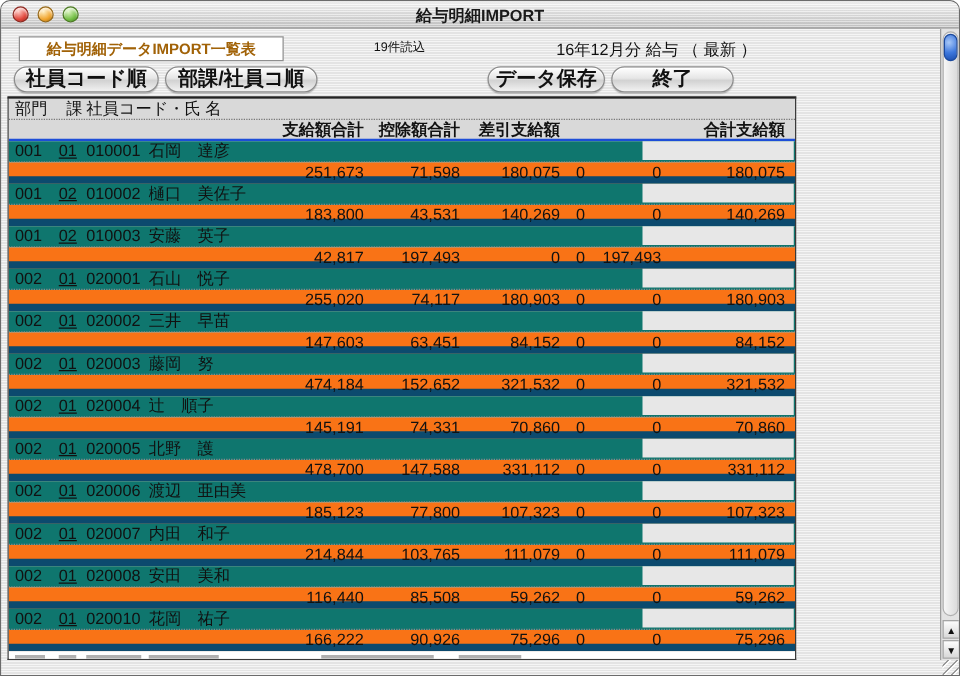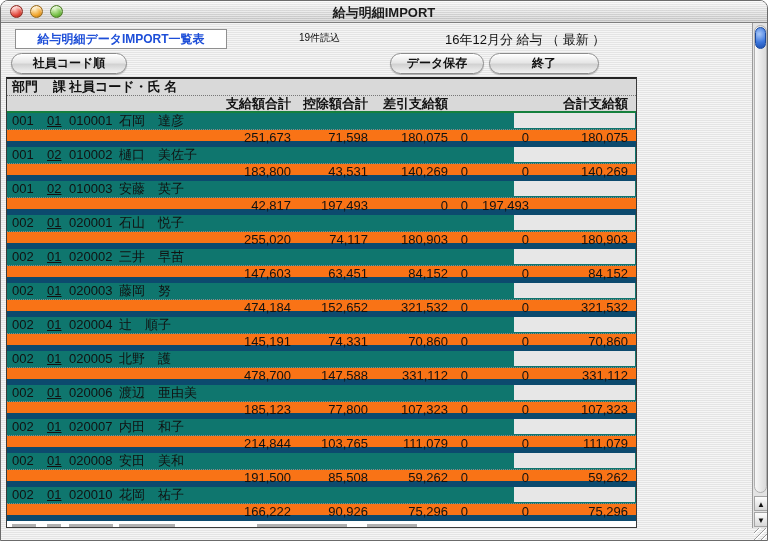--- a/index.html
+++ b/index.html
@@ -39,36 +39,36 @@
     background:#fff; border:1px solid #8f8f8f;
     text-align:center; line-height:18px; font-size:12px; font-weight:bold;
   }
   .count  { position:absolute; left:298px; top:8px; font-size:10px; color:#111; }
   .period { position:absolute; left:444px; top:8px; font-size:13px; color:#111; }
   .aqua-btn {
     position:absolute; top:30px; height:21px;
     border:1px solid #8c8c8c; border-radius:11px;
     background:linear-gradient(180deg,#ffffff,#e6e6e6 45%,#d2d2d2 55%,#f2f2f2);
     box-shadow:0 1px 1px rgba(0,0,0,.25), inset 0 1px 0 #fff;
-    font-size:12px; font-weight:bold; color:#111; text-align:center; line-height:19px;
+    font-size:16px; font-weight:bold; color:#111; text-align:center; line-height:19px;
     font-family:"Liberation Sans","DejaVu Sans",sans-serif; cursor:default;
   }
   #btn-sort-code { left:10px;  width:116px; }
   #btn-sort-dept { left:131px; width:122px; }
   #btn-save      { left:389px; width:94px;  }
-  #btn-quit      { left:488px; width:110px;  }
+  #btn-quit      { left:488px; width:98px;  }
   
   .table {
     position:absolute; left:5px; top:54px; width:631px; height:451px;
     background:#fff; border:1px solid #3a3a3a; border-top:2px solid #222;
     overflow:hidden; font-size:13px; color:#111;
   }
   .hrow { position:relative; width:100%; height:17px; background:#d9d9d9; line-height:16px; }
-  .hrow1 { border-bottom:1px dotted #777; font-weight:bold; }
-  .hrow2 { border-bottom:2px solid #15803d; font-weight:bold; }
+  .hrow1 { border-bottom:1px dotted #777; font-weight:normal; }
+  .hrow2 { border-bottom:2px solid #1d4ed8; font-weight:bold; }
   .hrow1 .h-dept { position:absolute; left:5px; }
   .hrow1 .h-sec  { position:absolute; left:46px; }
   .hrow1 .h-code { position:absolute; left:62px; }
   .numgrid {
     display:grid; height:100%; padding-right:5px;
     grid-template-columns:284px 77px 80px 20px 61px 99px;
   }
   .numgrid span { text-align:right; line-height:16px; }
   .emp-name-row {
     position:relative; width:100%; height:17px; line-height:16px;
@@ -124,26 +124,27 @@
       <span class="light red"></span>
       <span class="light yellow"></span>
       <span class="light green"></span>
     </div>
     <div class="title">給与明細IMPORT</div>
   </div>
 
   <div class="content">
 
     <div class="badge">
-      <span style="color: #1d4ed8;">給与明細データIMPORT一覧表</span>
+      <span style="color: #a16207;">給与明細データIMPORT一覧表</span>
     </div>
     <span class="count">19件読込</span>
     <span class="period">16年12月分 給与 （ 最新 ）</span>
 
     <button class="aqua-btn" id="btn-sort-code">社員コード順</button>
+    <button class="aqua-btn" id="btn-sort-dept">部課/社員コ順</button>
     <button class="aqua-btn" id="btn-save">データ保存</button>
     <button class="aqua-btn" id="btn-quit">終了</button>
 
     <div class="table">
       <div class="hrow hrow1">
         <span class="h-dept">部門</span>
         <span class="h-sec">課</span>
         <span class="h-code">社員コード・氏 名</span>
       </div>
       <div class="hrow hrow2">
@@ -329,21 +330,21 @@
           </div>
           <div class="emp-name-row">
             <span class="graycell"></span>
             <span class="f-dept">002</span>
             <span class="f-sec">01</span>
             <span class="f-code">020008</span>
             <span class="f-name">安田　美和</span>
           </div>
           <div class="emp-val-row">
             <div class="numgrid">
-              <span>191,500</span>
+              <span>116,440</span>
               <span>85,508</span>
               <span>59,262</span>
               <span>0</span>
               <span>0</span>
               <span>59,262</span>
             </div>
           </div>
           <div class="emp-name-row">
             <span class="graycell"></span>
             <span class="f-dept">002</span>

